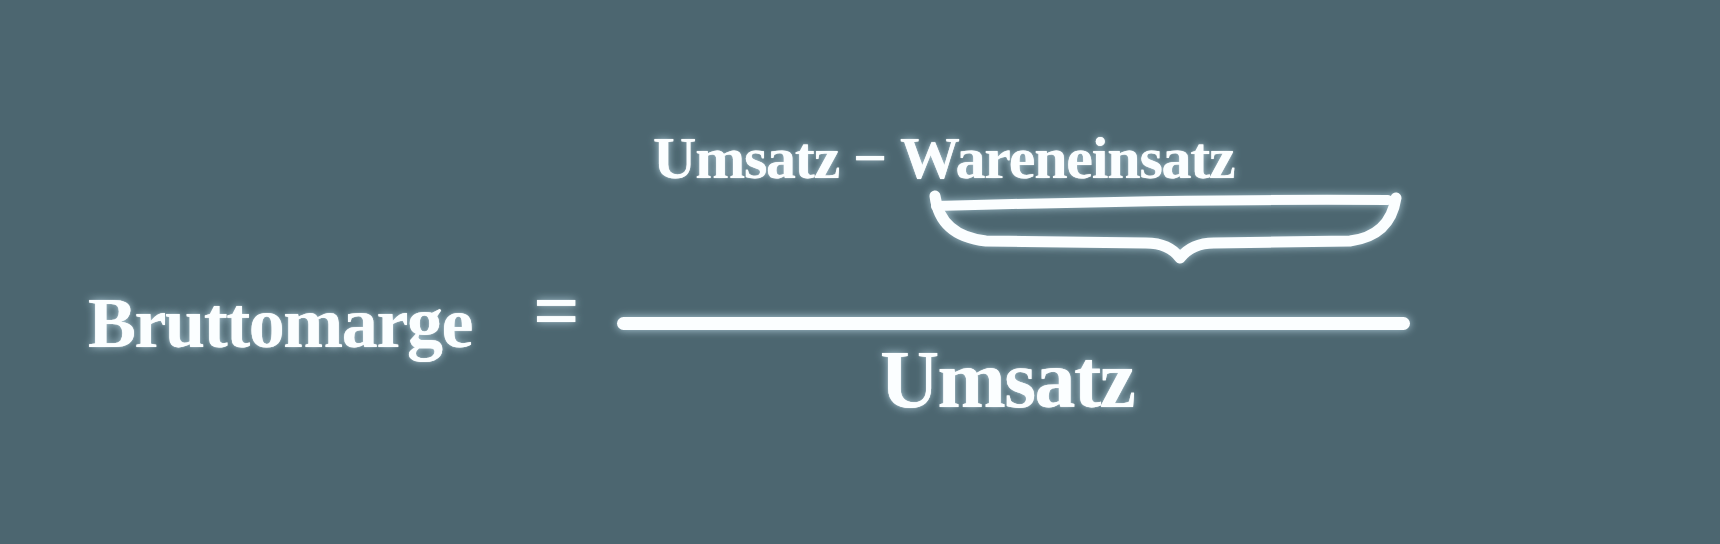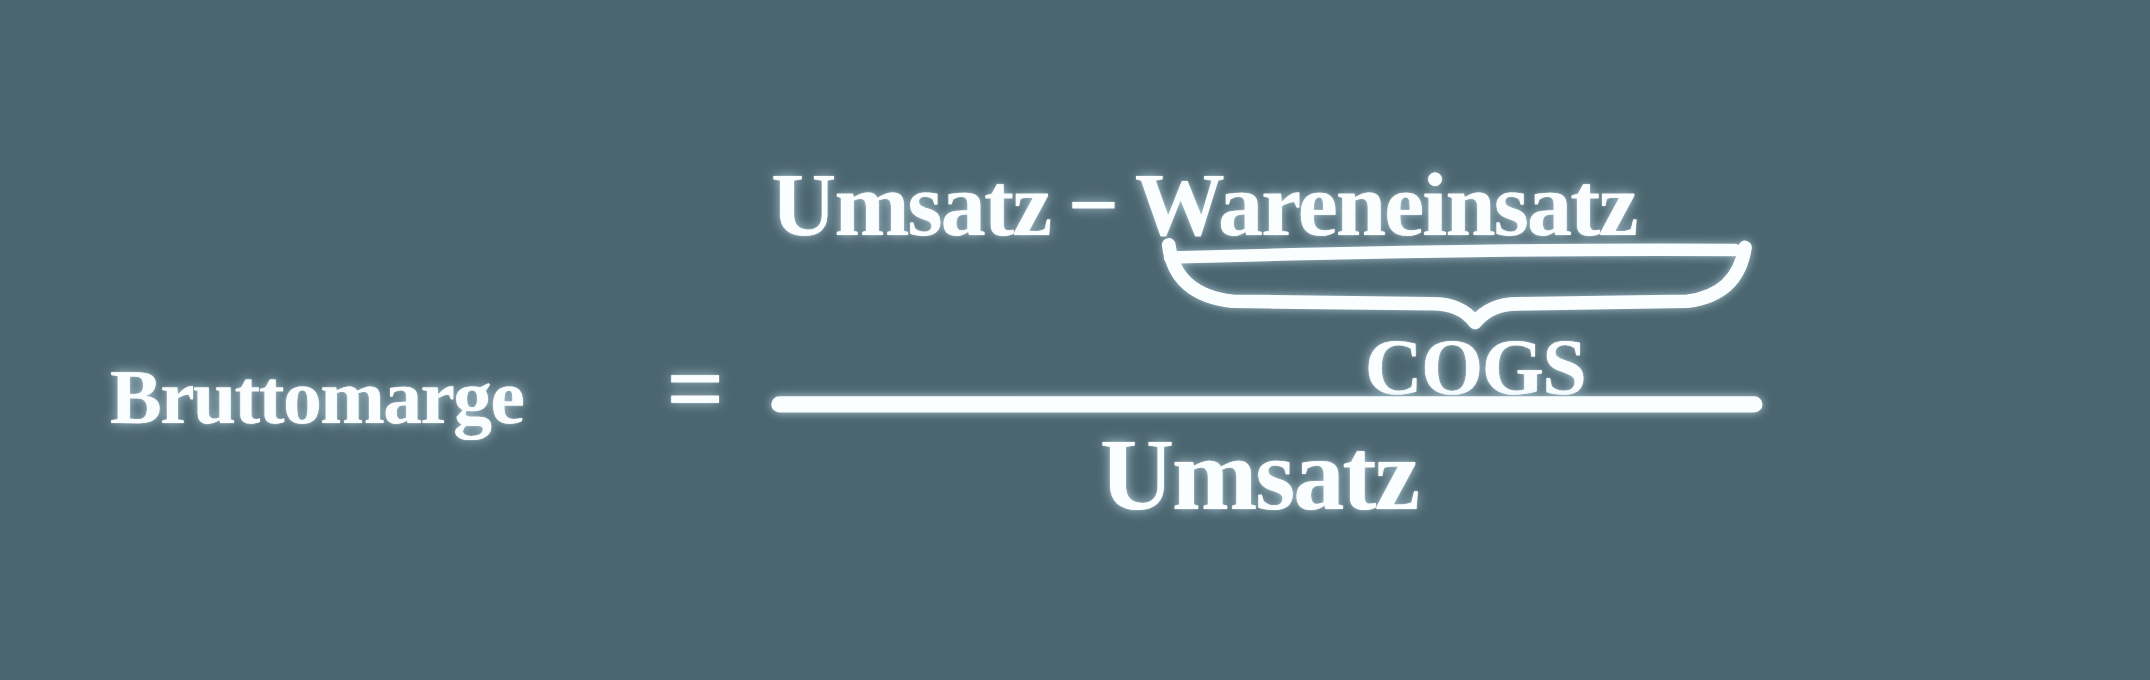--- a/index.html
+++ b/index.html
@@ -18,23 +18,23 @@
     color: #fbfeff;
   }
   .t {
     position: absolute;
     line-height: 1;
     white-space: nowrap;
     letter-spacing: -0.02em;
     text-shadow: 0 0 1px #ffffff, 0 0 9px rgba(203,233,246,0.8);
     user-select: none;
   }
-  .lhs        { left: 88px;  top: 287px; font-size: 62px; }
+  .lhs        { left: 88px;  top: 287px; font-size: 72px; }
   .eq         { left: 533px; top: 270px; font-size: 82px; }
-  .numerator  { left: 617px; top: 128px; font-size: 72px; }
+  .numerator  { left: 653px; top: 128px; font-size: 60px; }
   .numerator .op { margin: 0 14px; }
   .cogs       { left: 1180px; top: 262px; font-size: 64px; transform: translateX(-50%); }
   .denominator{ left: 880px; top: 339px; font-size: 82px; }
   .multiplier { left: 1430px; top: 281px; font-size: 82px; }
   .frac-bar {
     position: absolute;
     left: 617px; top: 317px;
     width: 793px; height: 13px;
     background: #fbfeff;
     border-radius: 7px;
@@ -64,20 +64,19 @@
 
   <span class="t numerator">
     <span>Umsatz</span><span class="op">−</span><span>Wareneinsatz</span>
   </span>
 
   <svg class="annot-svg" viewBox="0 0 500 85">
     <path d="M 18,18 C 160,14 330,11 470,12" stroke-width="10"></path>
     <path d="M 17,8 Q 22,48 68,53 L 228,55 Q 251,55 262,70 Q 274,55 296,55 L 432,53 Q 472,48 478,10" stroke-width="11"></path>
   </svg>
 
-  <span class="t cogs">COGS</span>
 
   <div class="frac-bar"></div>
 
   <span class="t denominator">Umsatz</span>
 
 
 </div>
 
 </body></html>

